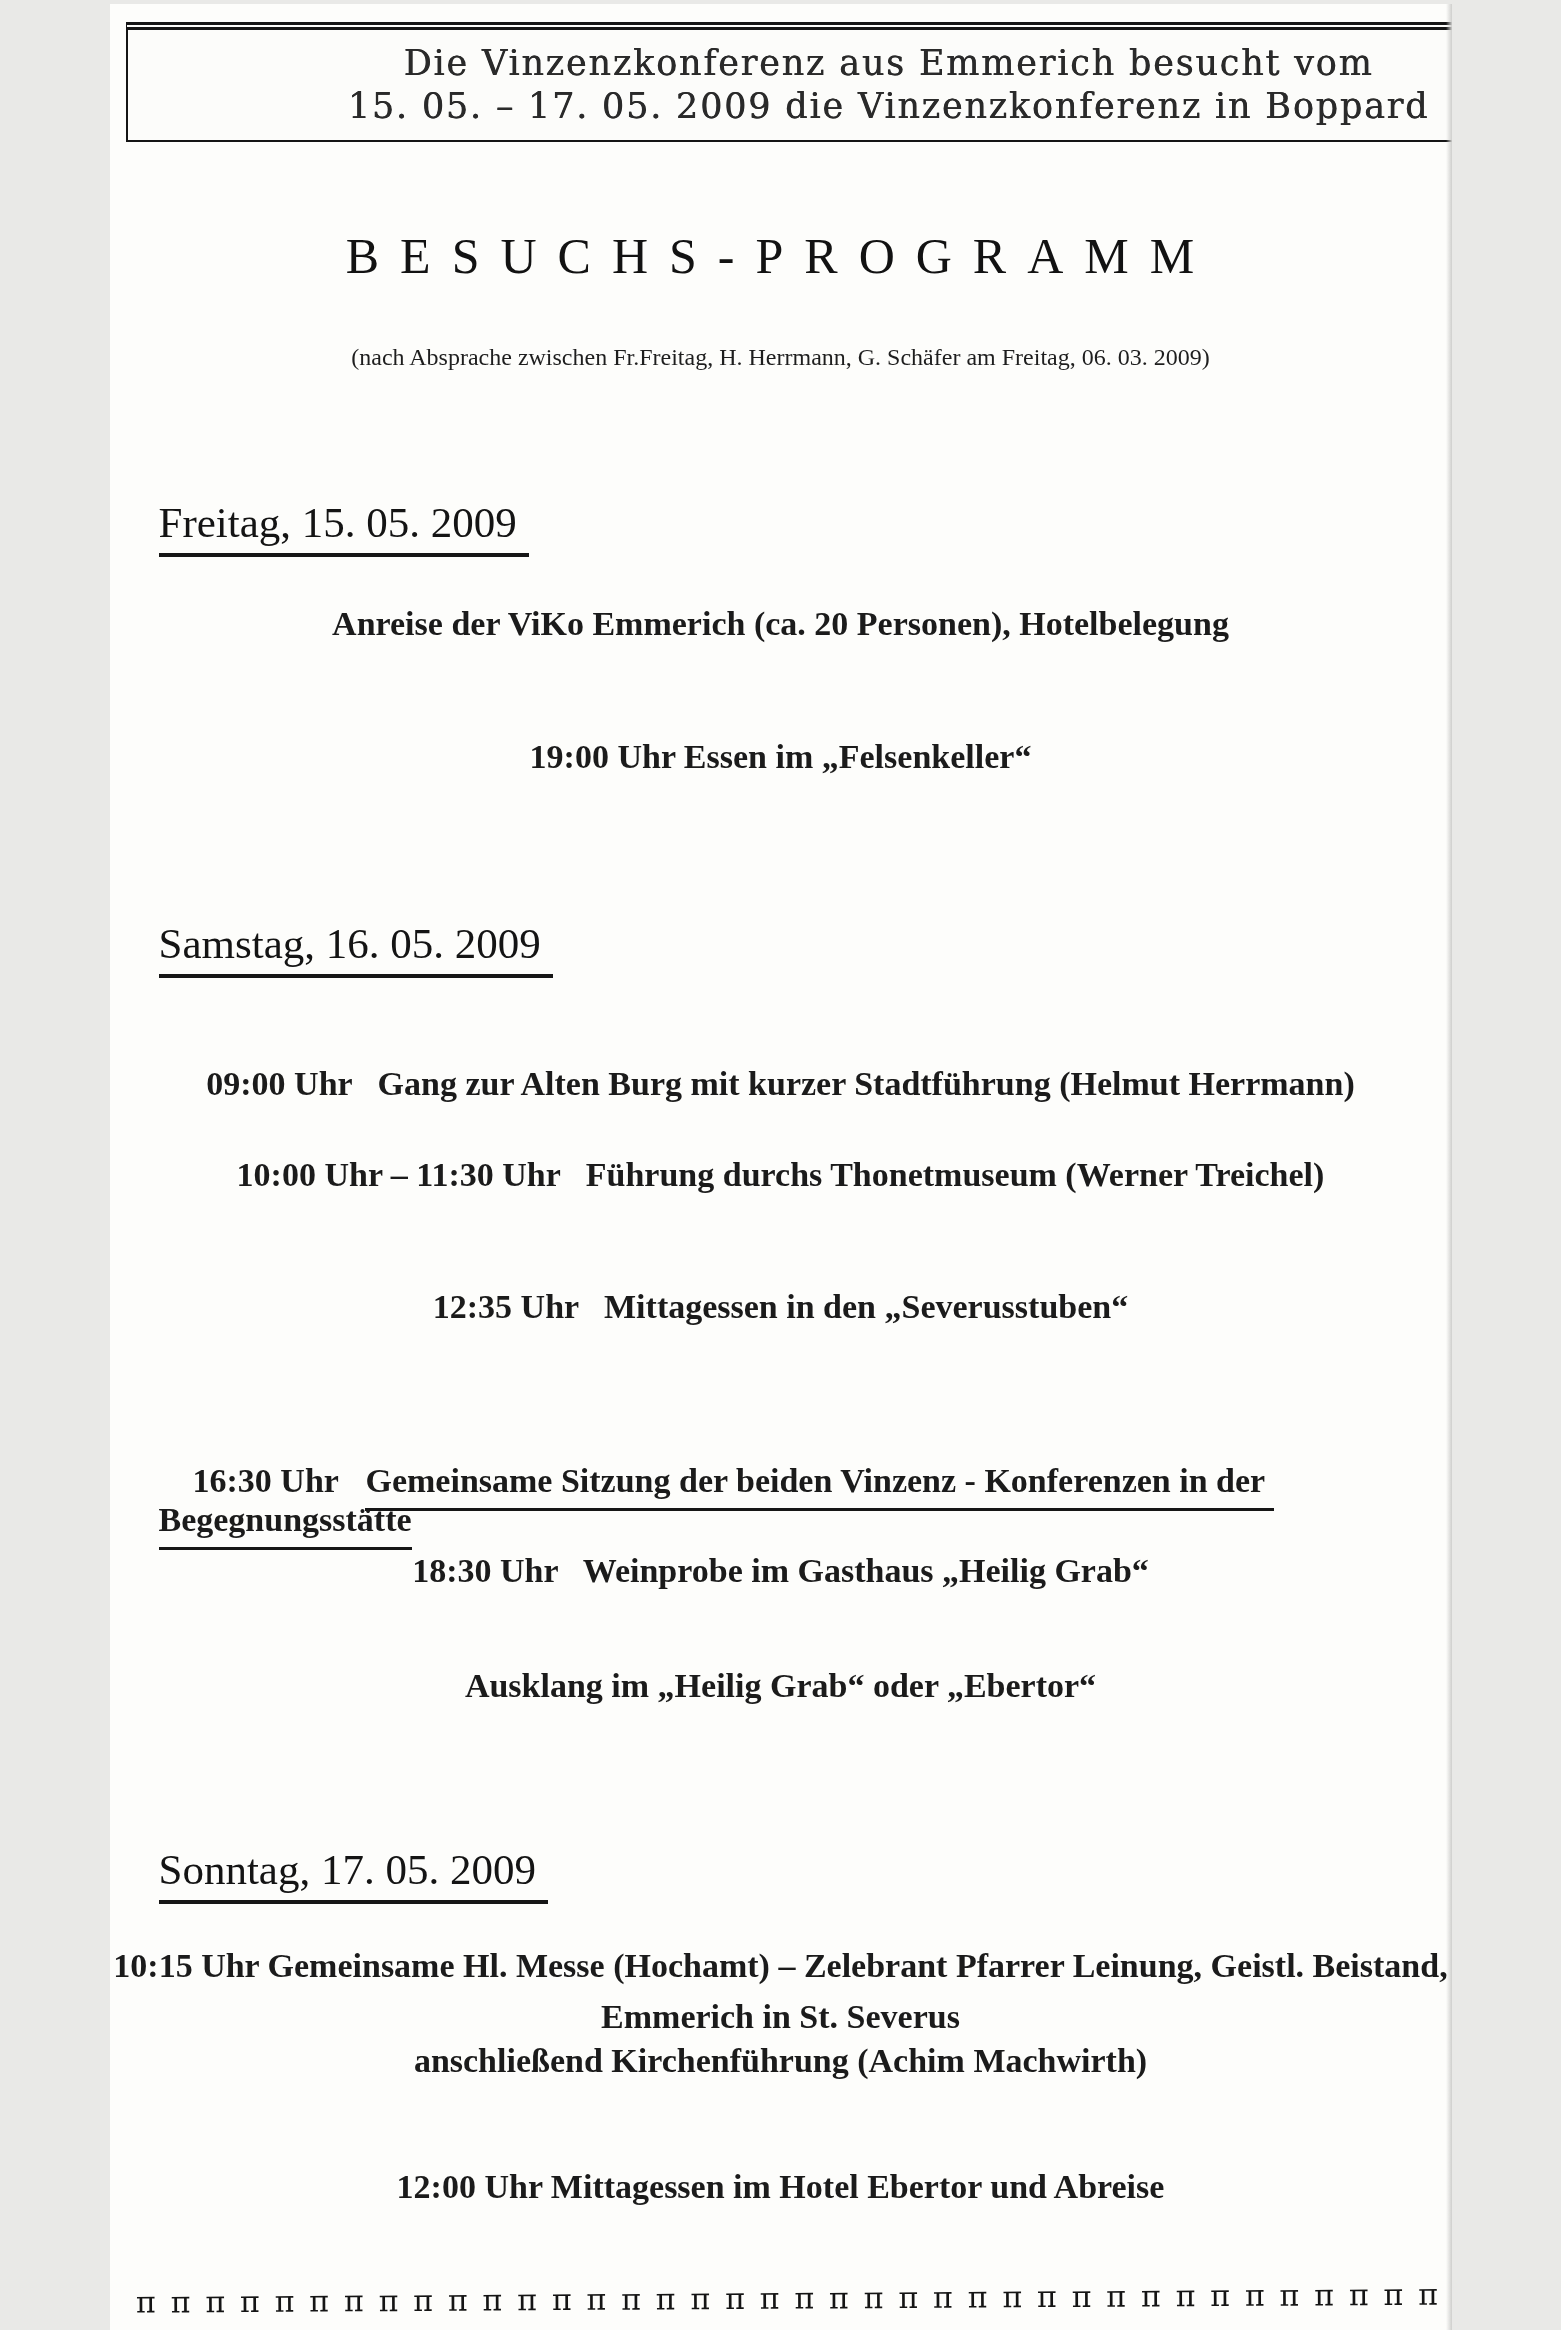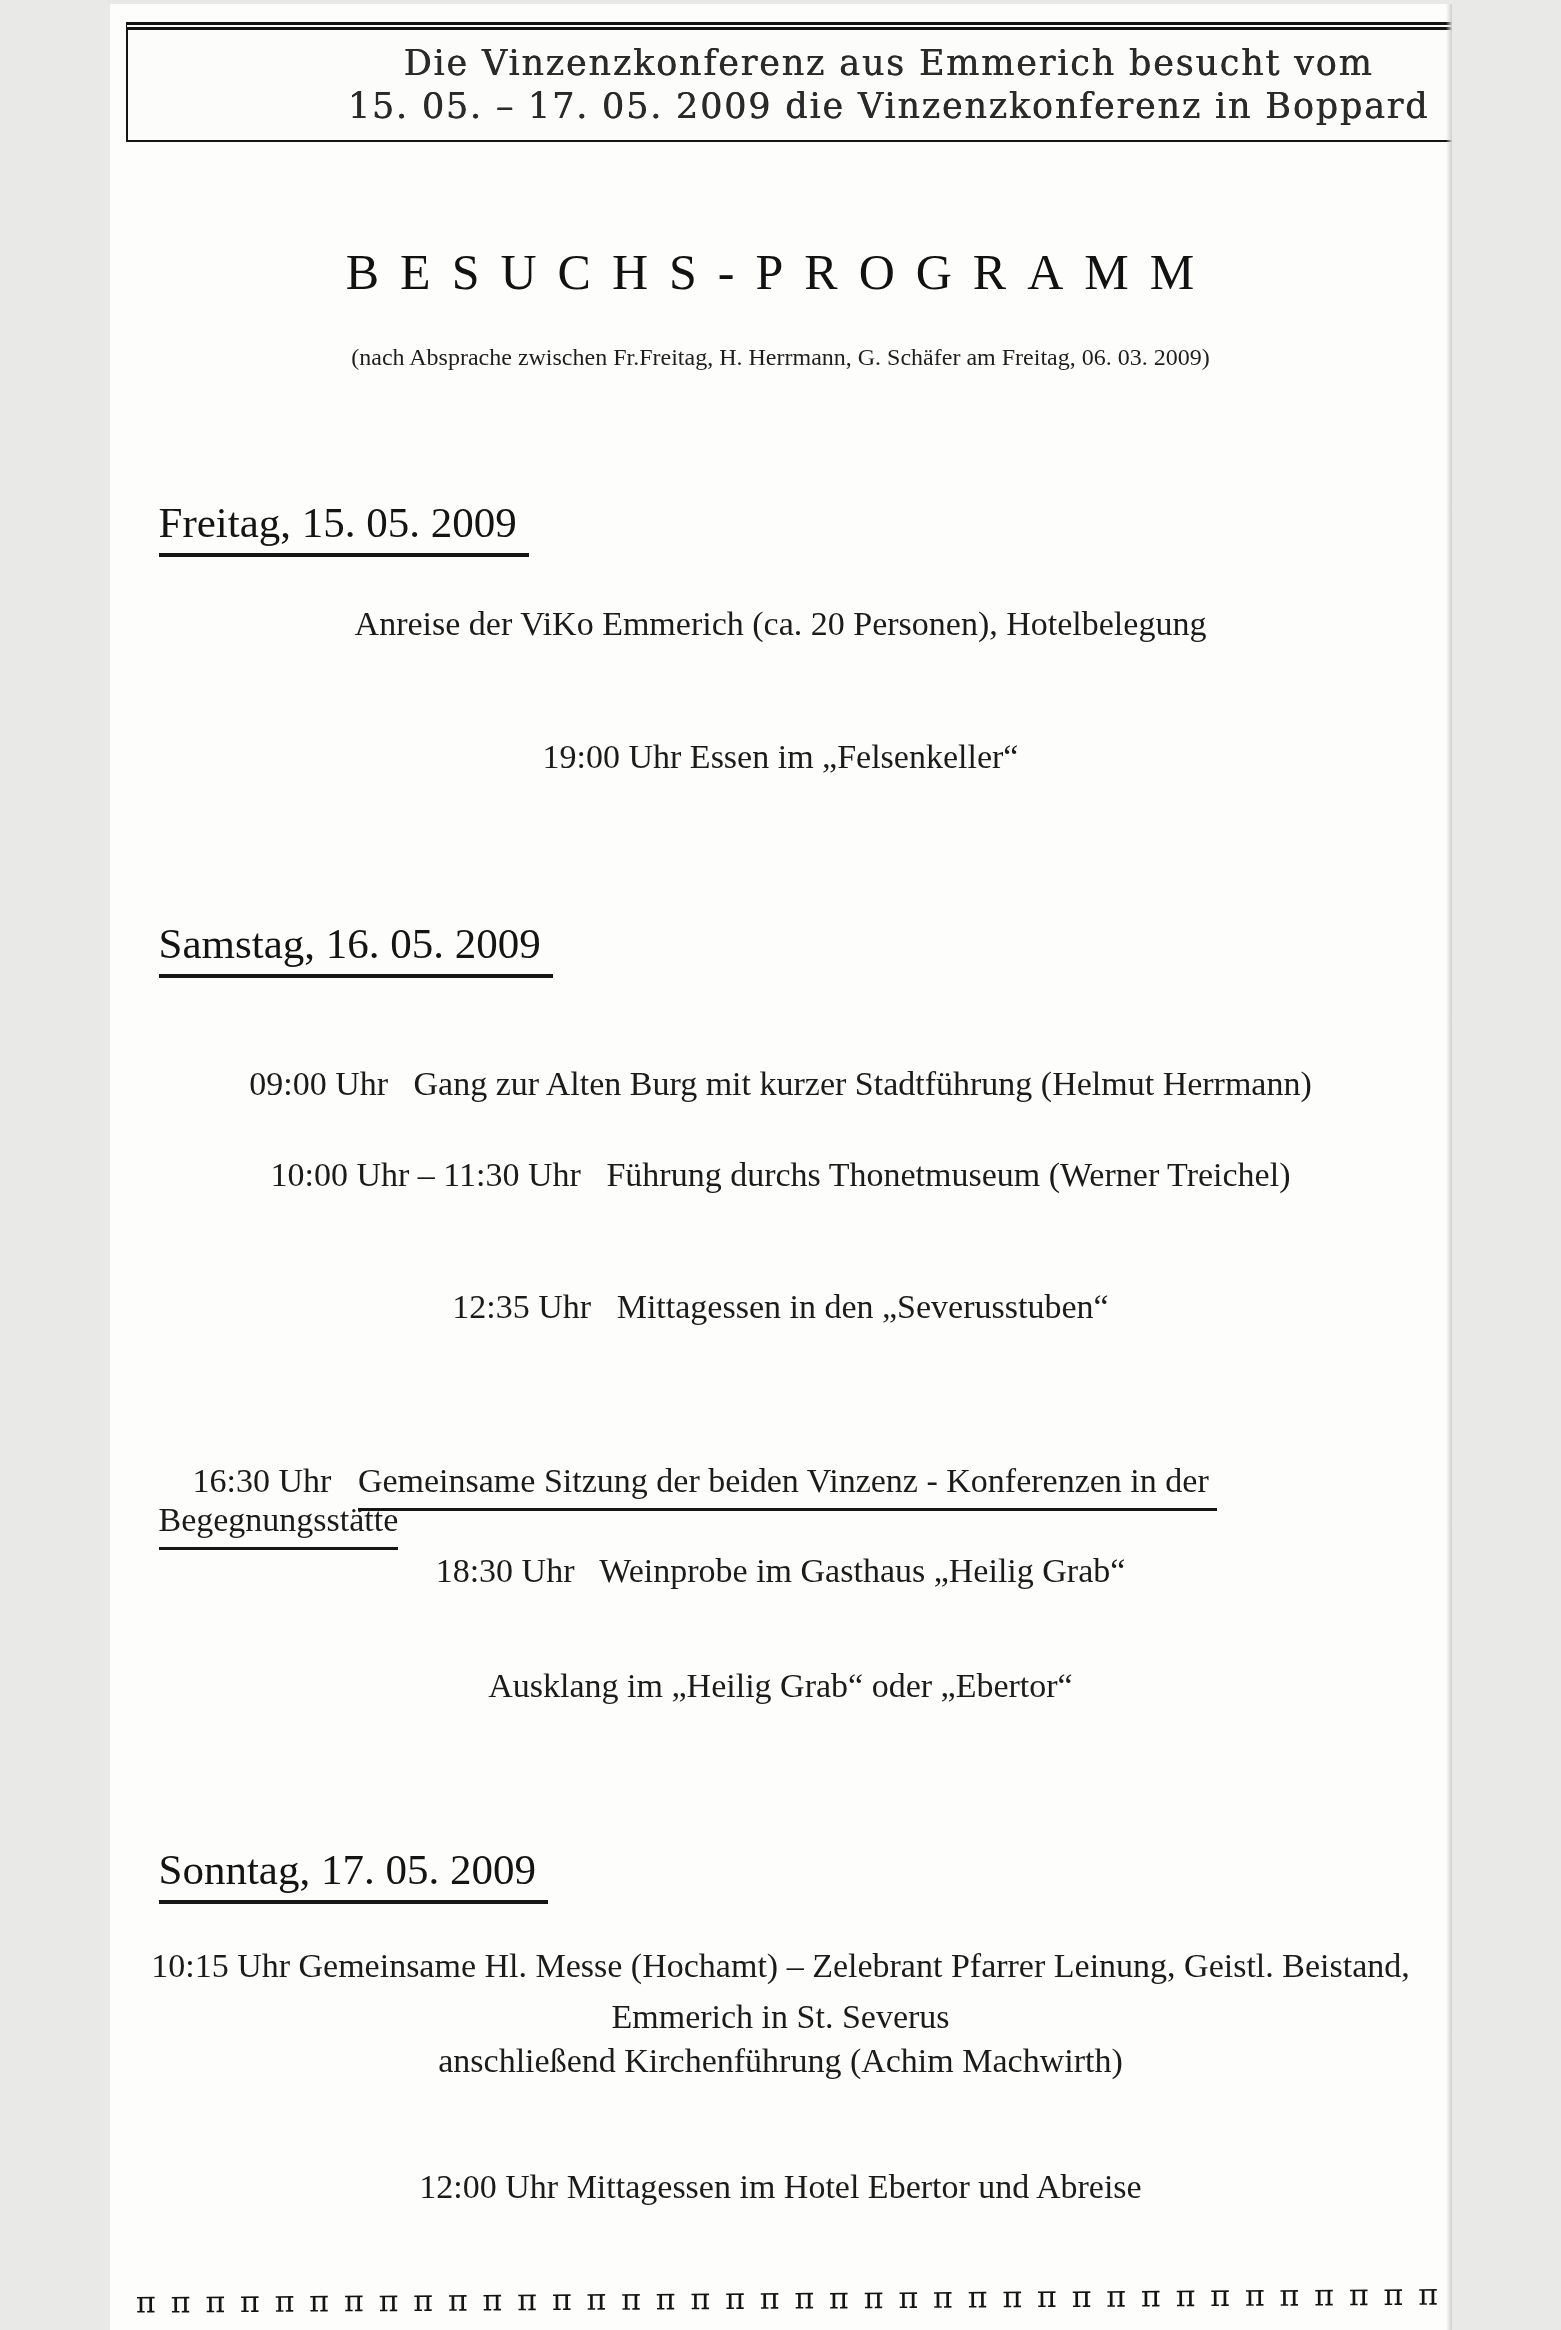--- a/index.html
+++ b/index.html
@@ -27,38 +27,38 @@
     gap:5.3px;
     background:#fcfcfa;
   }
   .banner-line{
     font-family:"DejaVu Serif","Liberation Serif",serif;
     font-size:35px;line-height:1.1;color:#2a2a2a;
     letter-spacing:1.8px;white-space:pre-wrap;
     text-shadow:0.5px 0 0 #2a2a2a;
   }
   .title{
-    position:absolute;top:239px;left:0;width:100%;
+    position:absolute;top:223px;left:0;width:100%;
     text-align:center;font-size:50px;letter-spacing:0.42em;
     color:#121212;white-space:pre-wrap;font-family:Liberation Serif, serif;
   }
   .subtitle{
     position:absolute;top:340px;left:0;width:100%;
     text-align:center;font-size:24px;color:#1e1e1e;white-space:pre-wrap;
   }
   .day-heading{
     position:absolute;left:49px;font-size:43px;color:#141414;
   }
   .day-heading .u{
     display:inline-block;border-bottom:4.4px solid #161616;
     padding:0 12.4px 6.2px 0;
   }
   .line{
     position:absolute;left:0;width:100%;text-align:center;
-    font-size:34px;line-height:1.15;color:#1b1b1b;white-space:pre-wrap;
+    font-size:34px;line-height:1.15;color:#1b1b1b;white-space:pre-wrap;font-weight:bold;
   }
   .line.left{left:49px;width:auto;text-align:left;}
   .evt-time{margin-right:26.6px;}
   .evt-underlined{
     border-bottom:3.5px solid #161616;padding-bottom:9px;
   }
   .pi-row{
     position:absolute;top:2276px;left:26.6px;width:1513px;
     font-family:"DejaVu Serif","Liberation Serif",serif;
     font-size:30px;letter-spacing:2.7px;color:#141414;

